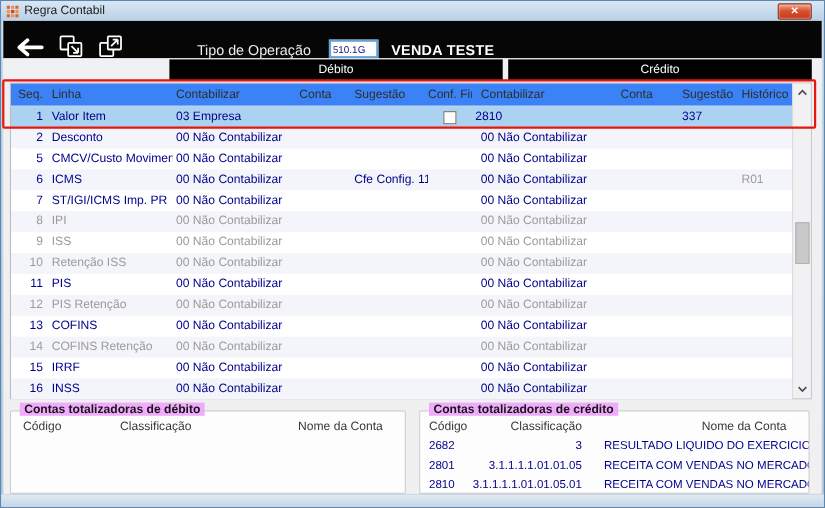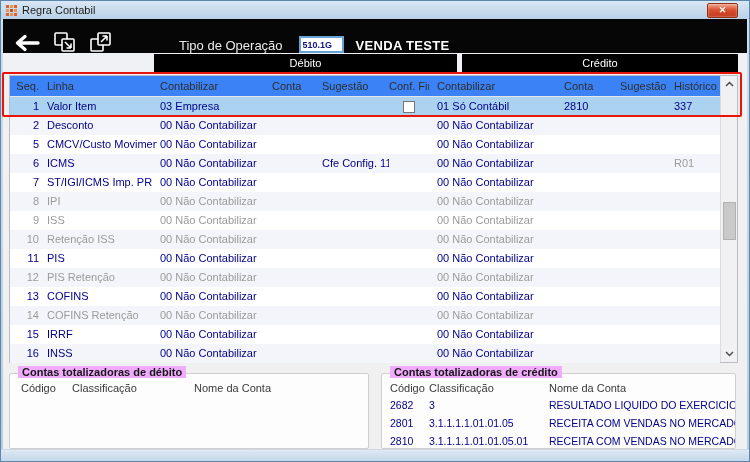--- a/index.html
+++ b/index.html
@@ -22,21 +22,21 @@
   
   .client { position:absolute; left:2px; right:2px; top:18px; bottom:12px; background:#f0f0f0; }
 
   
   .toolbar { position:absolute; left:0; top:0; width:100%; height:34px; background:#060606;
     display:flex; align-items:flex-end; }
   .tool-btn { margin-left:12px; display:flex; align-items:center; cursor:pointer; }
   .tool-btn:first-child { margin-left:8px; }
   .op-label { color:#ececec; font-size:13px; margin-left:66px; }
   .op-input { width:45px; height:17px; margin-left:16px; border:2px solid #66a3d6; background:#fff;
-    color:#14147e; font-size:9px; font-weight:bold; font-family:"Liberation Sans",sans-serif;
+    color:#14147e; font-size:9px; font-weight:normal; font-family:"Liberation Sans",sans-serif;
     padding:0 2px; }
   .op-name { color:#fff; font-size:13px; font-weight:600; margin-left:12px; letter-spacing:.3px; }
 
   
   .section-strip { position:absolute; left:0; top:34px; width:100%; height:22px; background:#eff1f4; }
   .band { position:absolute; top:1px; height:19px; background:#000000; color:#fff;
     font-size:11px; text-align:center; line-height:19px; }
   .band-debit { left:151px; width:303px; }
   .band-credit { left:459px; width:276px; }
 
@@ -78,21 +78,21 @@
   .groupbox { position:absolute; top:354px; height:76px; background:#fdfdfd;
     border:1px solid #cfcfcf; border-radius:2px; }
   .gb-left { left:6px; width:360px; }
   .gb-right { left:378px; width:355px; }
   .gb-title { position:absolute; top:-8px; left:8px; background:#f0abfc; padding:0 4px;
     font-size:11px; font-weight:bold; color:#161616; white-space:nowrap; }
   .cols3l { display:grid; grid-template-columns:51px 122px 1fr; padding-left:11px; }
   .cols3r { display:grid; grid-template-columns:39px 120px 1fr; padding-left:8px; }
   .gb-head { margin-top:7px; height:15px; line-height:15px; font-size:11px; color:#3a3a3a; }
   .gb-row { height:18px; line-height:18px; font-size:10.5px; color:#00008b; cursor:default; }
-  .gb-cell { white-space:nowrap; overflow:hidden; padding-right:20px; }
+  .gb-cell { white-space:nowrap; overflow:hidden; padding-right:20px;text-align:right; }
 
   .bottom-strip { position:absolute; left:0; bottom:0; width:100%; height:12px;
     background:linear-gradient(#dfe9f3,#c3d6e8); border-top:1px solid #cdd8e4; }
 </style>
 </head>
 <body>
 
 <div class="window">
 
   <div class="titlebar">
@@ -159,21 +159,20 @@
       <div id="grid-body">
           <div class="trow cols selected">
             <span class="cell c-seq">1</span>
             <span class="cell">Valor Item</span>
             <span class="cell">03 Empresa</span>
             <span class="cell"></span>
             <span class="cell c-sug"></span>
             <span class="cell c-conf">
               <span class="checkbox"></span>
             </span>
-            <span class="cell c-ccont">01 Só Contábil</span>
             <span class="cell">2810</span>
             <span class="cell"></span>
             <span class="cell c-hist">337</span>
           </div>
           <div class="trow cols tint">
             <span class="cell c-seq">2</span>
             <span class="cell">Desconto</span>
             <span class="cell">00 Não Contabilizar</span>
             <span class="cell"></span>
             <span class="cell c-sug"></span>

